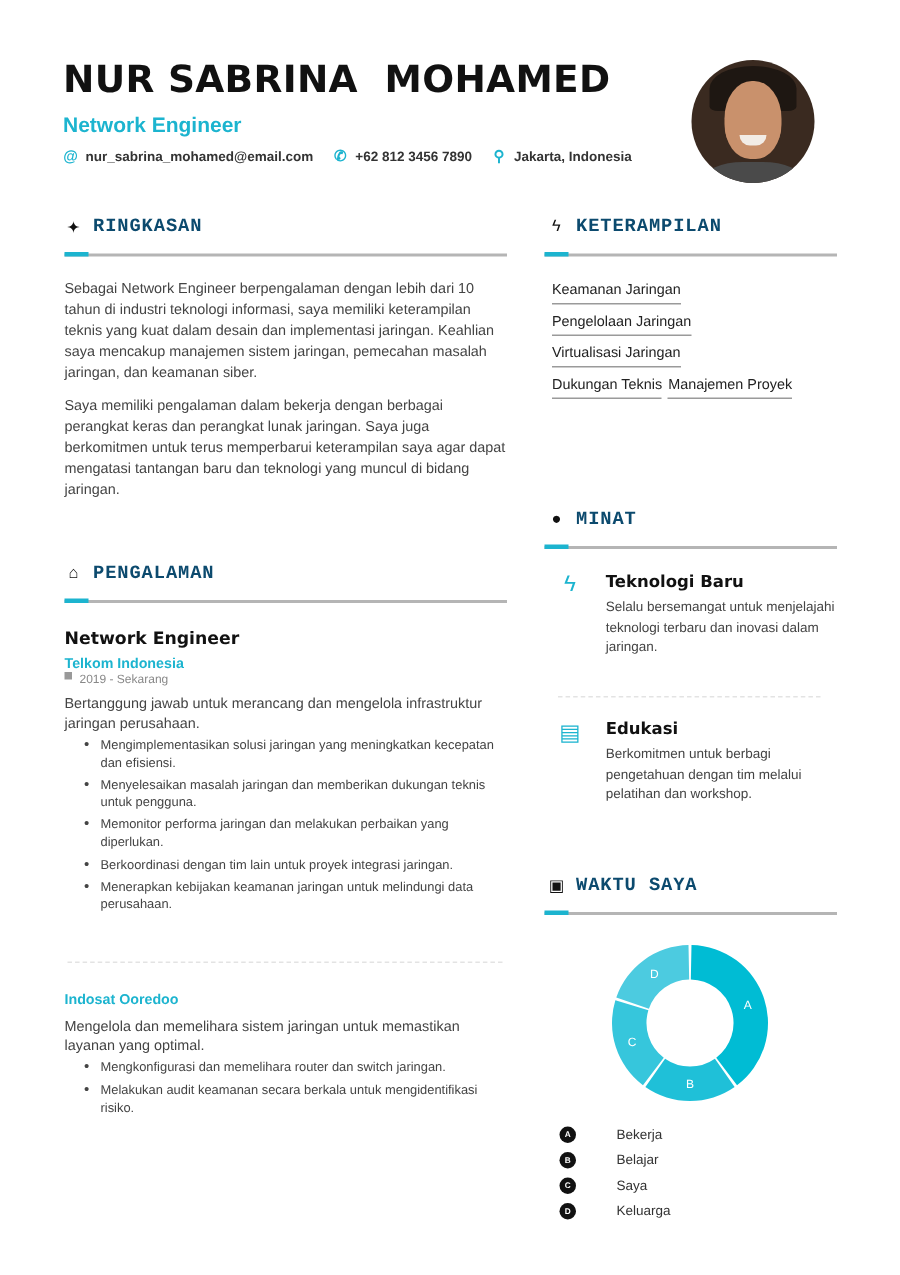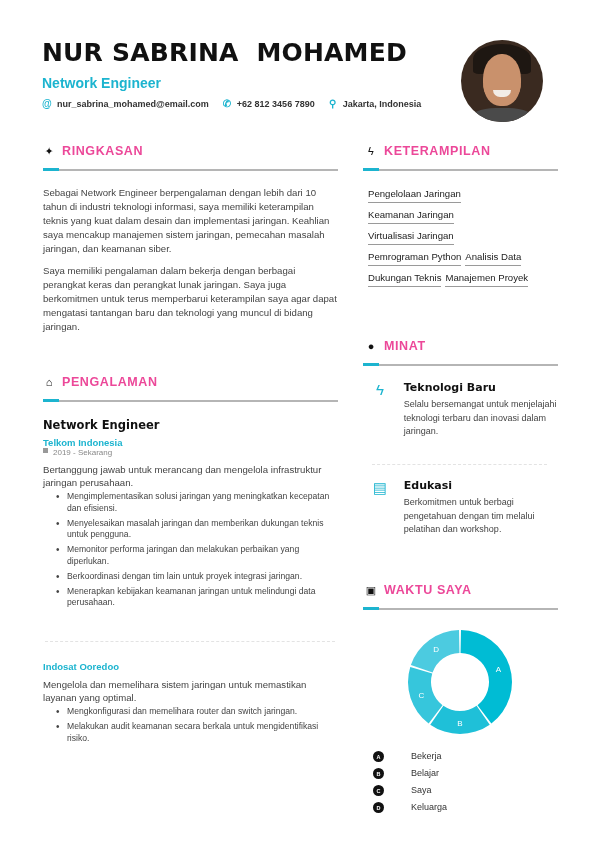--- a/index.html
+++ b/index.html
@@ -14,21 +14,21 @@
   .contact .ic { color: #1cb4cf; font-size: 10px; width: 10px; text-align: center; }
 
   .avatar { position: absolute; left: 461px; top: 40px; width: 82px; height: 82px; border-radius: 50%; overflow: hidden; background: radial-gradient(circle at 50% 55%, #b88565 0 30%, #3a2a20 31% 100%); }
   .avatar .face { position: absolute; left: 22px; top: 14px; width: 38px; height: 52px; border-radius: 48% 48% 45% 45%; background: #c9916c; }
   .avatar .hair { position: absolute; left: 12px; top: 4px; width: 58px; height: 30px; border-radius: 50% 50% 10% 10%; background: #1e1712; }
   .avatar .smile { position: absolute; left: 32px; top: 50px; width: 18px; height: 7px; border-radius: 0 0 9px 9px; background: #f2ece6; }
   .avatar .shirt { position: absolute; left: 8px; top: 68px; width: 66px; height: 30px; border-radius: 40% 40% 0 0; background: #4a4a4a; }
 
   .section-head { position: absolute; display: flex; align-items: center; gap: 7px; }
   .section-head .sic { font-size: 11px; color: #111; width: 12px; text-align: center; }
-  .section-head .stitle { font-family: Liberation Sans, sans-serif; font-size: 12.5px; font-weight: bold; color: #ec4899; letter-spacing: 0.6px; }
+  .section-head .stitle { font-family: Liberation Mono, monospace; font-size: 12.5px; font-weight: bold; color: #0c4a6e; letter-spacing: 0.6px; }
   .rule { position: absolute; height: 2px; background: #b5b5b5; }
   .rule .accent { position: absolute; left: 0; top: -1px; width: 16px; height: 3px; background: #1cb4cf; }
 
   .para { position: absolute; font-size: 9.6px; line-height: 14px; color: #444; }
 
   .job { position: absolute; left: 43px; width: 295px; }
   .job-role { font-family: "DejaVu Sans", sans-serif; font-size: 11.5px; font-weight: bold; color: #111; }
   .job-company { margin-top: 5px; font-size: 9.5px; font-weight: bold; color: #1cb4cf; }
   .job-date { margin-top: 0; font-size: 8px; color: #888; display: flex; align-items: flex-start; gap: 5px; }
   .job-date .cal { width: 5px; height: 5px; background: #999; display: inline-block; }
@@ -134,31 +134,27 @@
 <div class="section-head" style="left:365px; top:144px;">
   <span class="sic">ϟ</span>
   <span class="stitle">KETERAMPILAN</span>
 </div>
 <div class="rule" style="left:363px; top:169px; width:195px;">
     <div class="accent"></div>
   </div>
 
 <div class="skills">
   <div class="skill-row">
+    <span class="skill">Keamanan Jaringan</span>
+  </div>
+  <div class="skill-row">
     <span class="skill">Pengelolaan Jaringan</span>
   </div>
   <div class="skill-row">
-    <span class="skill">Keamanan Jaringan</span>
-  </div>
-  <div class="skill-row">
     <span class="skill">Virtualisasi Jaringan</span>
-  </div>
-  <div class="skill-row">
-    <span class="skill">Pemrograman Python</span>
-    <span class="skill">Analisis Data</span>
   </div>
   <div class="skill-row">
     <span class="skill">Dukungan Teknis</span>
     <span class="skill">Manajemen Proyek</span>
   </div>
 </div>
 
 <div class="section-head" style="left:365px; top:339px;">
   <span class="sic">●</span>
   <span class="stitle">MINAT</span>

